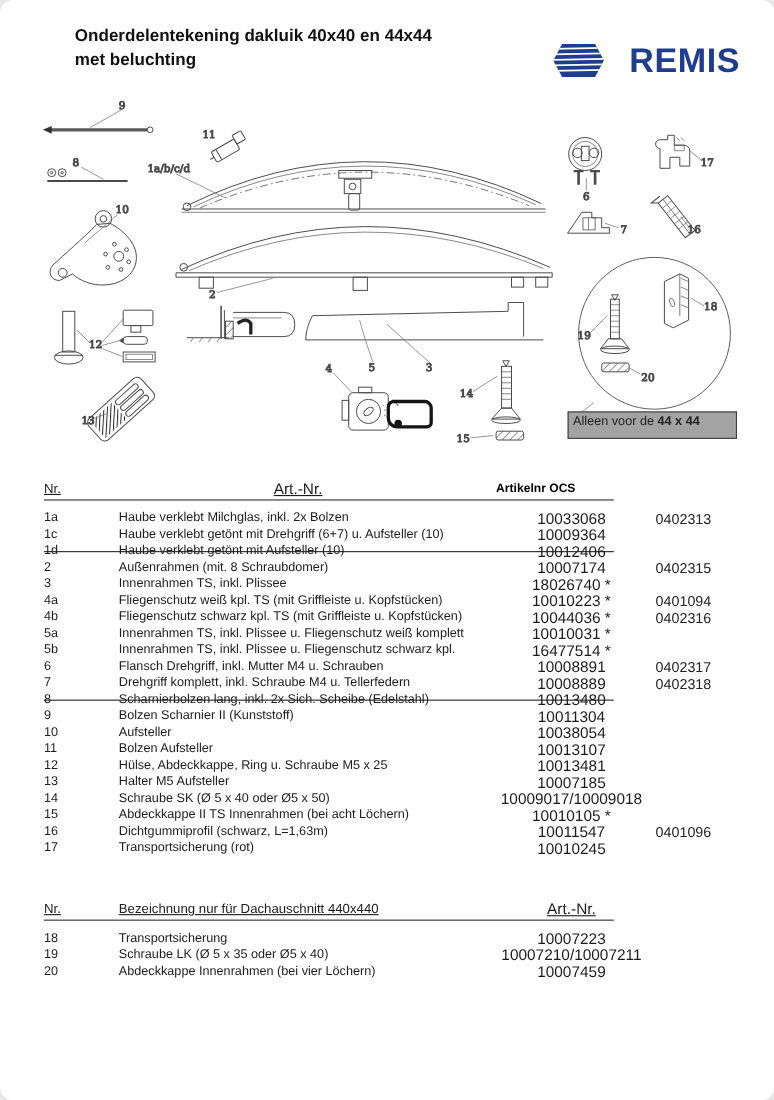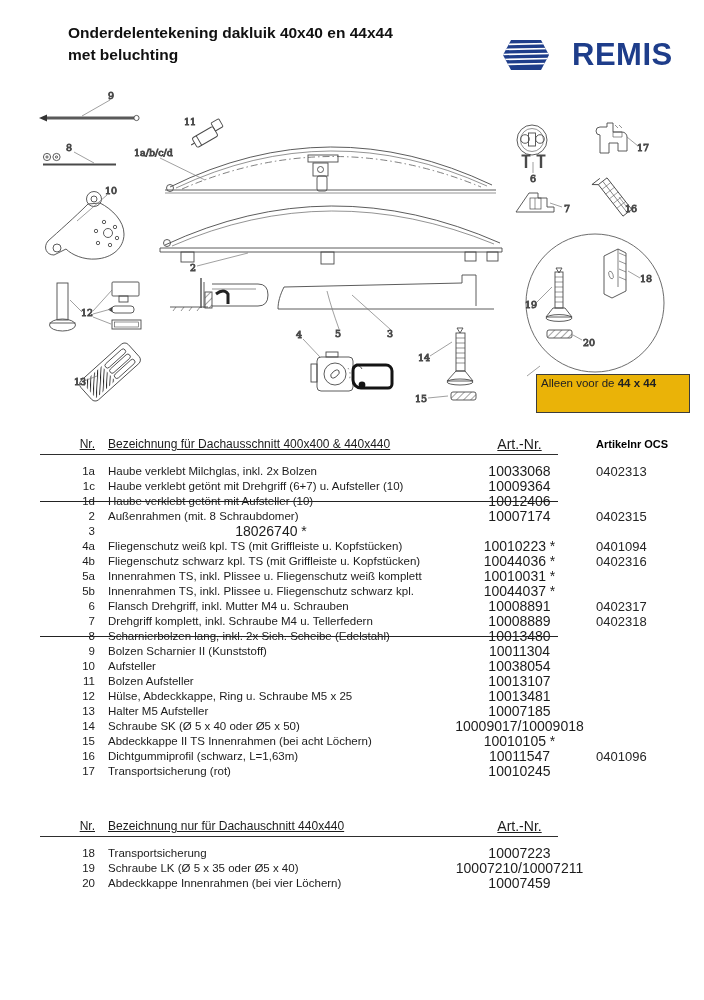--- a/index.html
+++ b/index.html
@@ -1,39 +1,39 @@
 <!DOCTYPE html>
 <html><head>
 <meta charset="utf-8">
 <style>
   html,body{margin:0;padding:0;background:#e8e8e8;}
   .page{position:relative;width:704px;height:1000px;background:#ffffff;margin:0 auto;
-        font-family:"Liberation Sans",sans-serif;color:#1a1a1a;overflow:hidden;}
+        font-family:"Liberation Sans",sans-serif;color:#1a1a1a;overflow:hidden;border-radius:12px;}
 
   
   .title{position:absolute;left:68px;top:22px;font-size:15.5px;font-weight:bold;
          line-height:22px;color:#111;}
   .logo{position:absolute;left:503px;top:38px;display:flex;align-items:center;gap:23px;}
   .logo-text{font-size:31px;font-weight:bold;letter-spacing:.5px;color:#1e3d8a;line-height:34px;}
 
   
   svg.diagram{position:absolute;left:0;top:85px;}
   .callout{font-family:"DejaVu Serif",serif;font-size:9.5px;fill:#3a3a3a;}
   .note-box{position:absolute;left:516px;top:374px;width:148px;height:19px;border:1.2px solid #3c3c3c;
-            font-size:11.5px;padding:2px 0 16px 4px;background:#eab308;color:#222;margin-left:20px;}
+            font-size:11.5px;padding:2px 0 2px 4px;background:#a3a3a3;color:#222;}
 
   
   .tbl{position:absolute;left:0;width:704px;font-size:11.5px;color:#1c1c1c;}
   .tbl1{top:436px;} .tbl2{top:818px;}
   .trow{display:grid;grid-template-columns:55px 352px 145px auto;padding-left:40px;
         height:15px;line-height:15px;position:relative;}
   .thead{height:19px;line-height:16px;font-size:12px;}
   .thead::after{content:"";position:absolute;left:40px;bottom:0;width:518px;border-bottom:1.4px solid #2e2e2e;}
   .thead .u{text-decoration:underline;}
-  .c-nr{text-align:right;}
+  .c-nr{text-align:left;}
   .c-desc{padding-left:13px;white-space:nowrap;}
   .c-art{text-align:center;font-size:14px;white-space:nowrap;}
   .c-ocs{padding-left:4px;font-size:13px;color:#252525;}
   .c-ocs.hdr{font-size:11px;font-weight:bold;color:#000;}
   .spacer{height:9px;}
   .trow.strike::after{content:"";position:absolute;left:40px;top:7px;width:518px;border-top:1.3px solid #222;}
   .footnote{position:absolute;left:63px;top:902px;font-size:11.5px;font-style:italic;color:#222;}
 </style>
 </head>
 <body>
@@ -288,21 +288,20 @@
       <text class="callout" x="640" y="197">18</text>
       <text class="callout" x="583" y="261">20</text>
     </g>
   </svg>
 
   <div class="note-box"><span>Alleen voor de </span><b>44 x 44</b></div>
 
   <div class="tbl tbl1">
     <div class="trow thead">
       <div class="c-nr"><span class="u">Nr.</span></div>
-      <div class="c-desc"><span class="u">Bezeichnung für Dachausschnitt 400x400 &amp; 440x440</span></div>
       <div class="c-art"><span class="u">Art.-Nr.</span></div>
       <div class="c-ocs hdr">Artikelnr OCS</div>
     </div>
     <div class="spacer"></div>
     <div>
         <div class="trow">
         <div class="c-nr">1a</div>
         <div class="c-desc">Haube verklebt Milchglas, inkl. 2x Bolzen</div>
         <div class="c-art">10033068</div>
         <div class="c-ocs">0402313</div>
@@ -320,20 +319,21 @@
         <div class="c-ocs"></div>
       </div>
         <div class="trow">
         <div class="c-nr">2</div>
         <div class="c-desc">Außenrahmen (mit. 8 Schraubdomer)</div>
         <div class="c-art">10007174</div>
         <div class="c-ocs">0402315</div>
       </div>
         <div class="trow">
         <div class="c-nr">3</div>
+        <div class="c-desc">Innenrahmen TS, inkl. Plissee</div>
         <div class="c-art">18026740 *</div>
         <div class="c-ocs"></div>
       </div>
         <div class="trow">
         <div class="c-nr">4a</div>
         <div class="c-desc">Fliegenschutz weiß kpl. TS (mit Griffleiste u. Kopfstücken)</div>
         <div class="c-art">10010223 *</div>
         <div class="c-ocs">0401094</div>
       </div>
         <div class="trow">
@@ -344,21 +344,21 @@
       </div>
         <div class="trow">
         <div class="c-nr">5a</div>
         <div class="c-desc">Innenrahmen TS, inkl. Plissee u. Fliegenschutz weiß komplett</div>
         <div class="c-art">10010031 *</div>
         <div class="c-ocs"></div>
       </div>
         <div class="trow">
         <div class="c-nr">5b</div>
         <div class="c-desc">Innenrahmen TS, inkl. Plissee u. Fliegenschutz schwarz kpl.</div>
-        <div class="c-art">10044037 *</div>
+        <div class="c-art">16477514 *</div>
         <div class="c-ocs"></div>
       </div>
         <div class="trow">
         <div class="c-nr">6</div>
         <div class="c-desc">Flansch Drehgriff, inkl. Mutter M4 u. Schrauben</div>
         <div class="c-art">10008891</div>
         <div class="c-ocs">0402317</div>
       </div>
         <div class="trow">
         <div class="c-nr">7</div>

